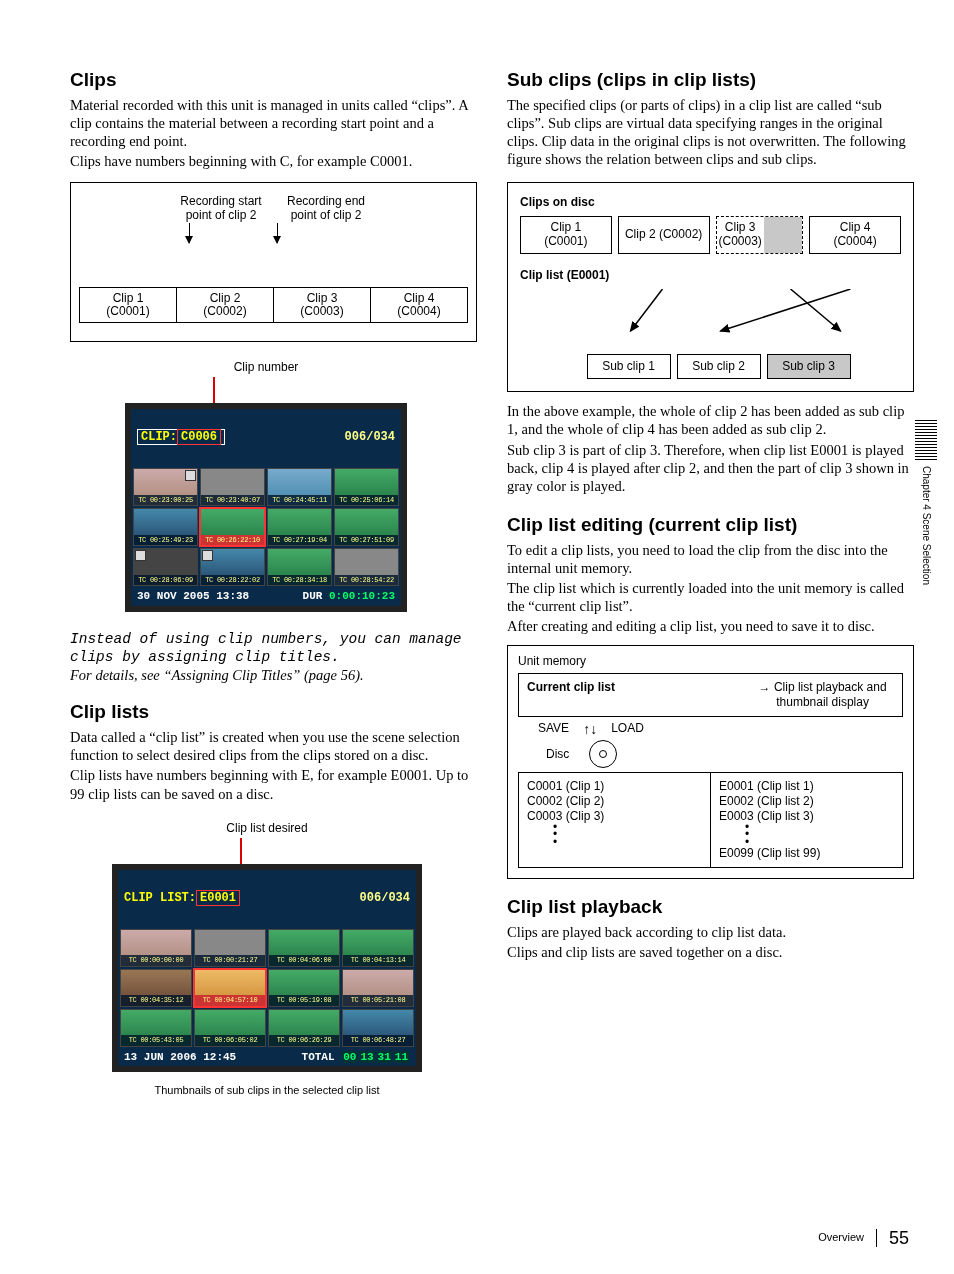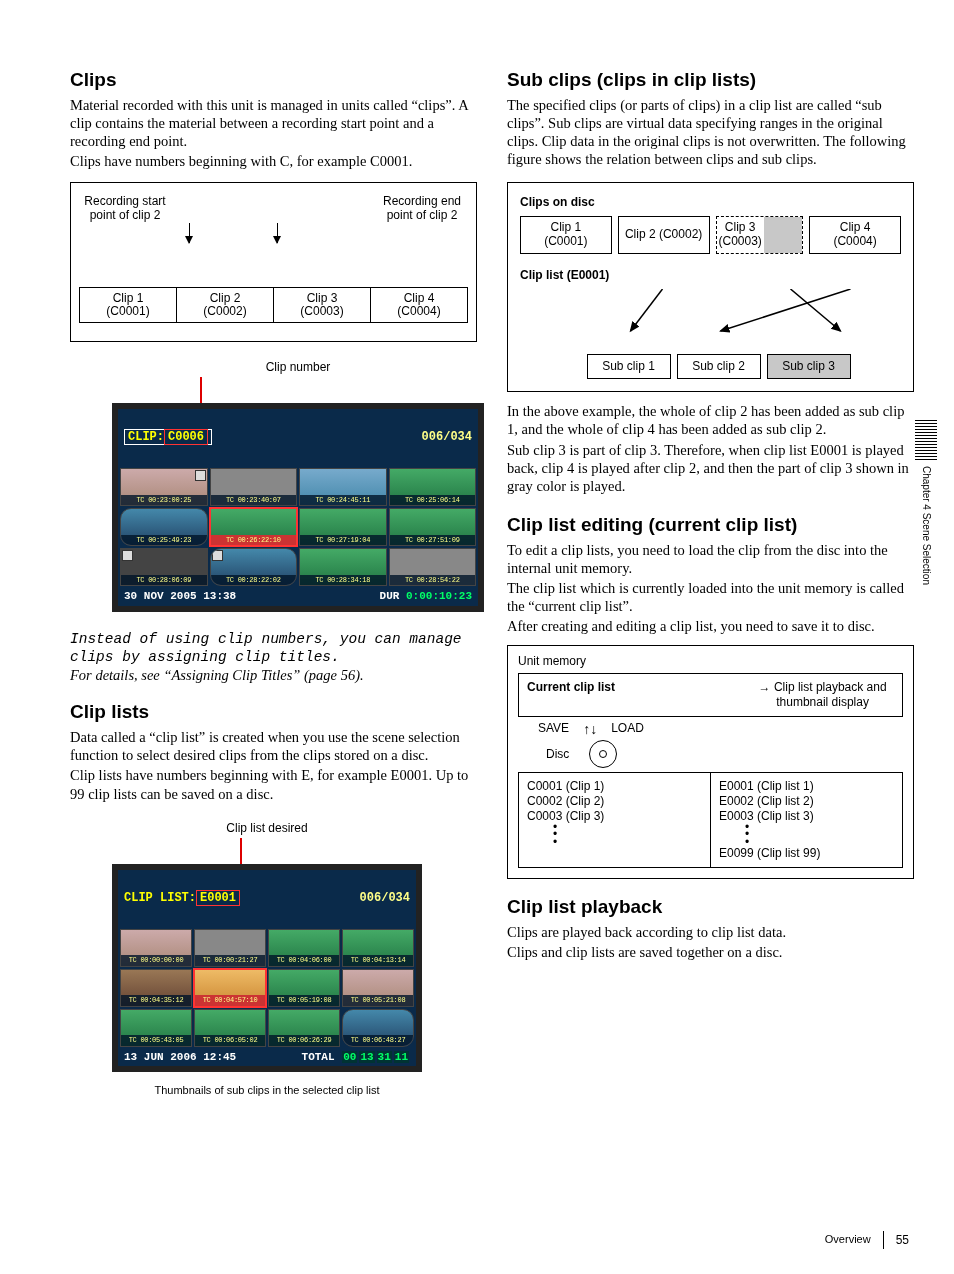--- a/index.html
+++ b/index.html
@@ -41,21 +41,21 @@
     border: 1px solid #000;
     margin-top: 12px;
     padding: 12px 8px 16px 8px;
     font-family: Arial, Helvetica, sans-serif;
     font-size: 12px;
     text-align: center;
     box-sizing: border-box;
     height: 160px;
     position: relative;
   }
-  .d1-labels { display:flex; justify-content:space-between; gap:13px; }
+  .d1-labels { display:flex; justify-content:center; gap:13px; }
   .d1-lbl { width: 92px; line-height:1.15; }
   .d1-arrows { position:relative; height:28px;}
   .ar { position:absolute; top:0; width:1.4px; background:#000; height:20px;}
   .ar::after{ content:""; position:absolute; bottom:-1px; left:-4px; border-left:4.5px solid transparent; border-right:4.5px solid transparent; border-top:8px solid #000;}
   .d1-row{
     display:flex; position:absolute; left:8px; right:8px; bottom:18px; height:34px;
     border-top:1px solid #000; border-bottom:1px solid #000;
   }
   .d1-cell{ flex:1; border-left:1px solid #000; display:flex; flex-direction:column; justify-content:center; line-height:1.1;}
   .d1-cell:last-child{ border-right:1px solid #000;}
@@ -93,21 +93,21 @@
     color:#fff; font-family:"Courier New",monospace; font-size:11px; font-weight:bold;
   }
   .green{ color:#0f6;}
   .tot-digits span{ background:#033; color:#0f6; padding:0 1px; margin:0 1px;}
 
   
   .t-skin{background:linear-gradient(#caa,#a87);}
   .t-tree{background:linear-gradient(#4a6,#274);}
   .t-sky{background:linear-gradient(#7ac,#48a);}
   .t-dark{background:#444;}
-  .t-water{background:linear-gradient(#48a,#246);border-radius:11px;}
+  .t-water{background:linear-gradient(#48a,#246);}
   .t-grey{background:#888;}
   .t-orange{background:linear-gradient(#eb6,#c83);}
   .t-brown{background:linear-gradient(#975,#643);}
 
   
   .diag2 {
     border:1px solid #000; padding:12px; margin-top:14px;
     font-family: Arial, Helvetica, sans-serif; font-size:12px;
     position:relative; height:210px; box-sizing:border-box;
   }
@@ -160,21 +160,21 @@
     writing-mode: vertical-rl; font-family: Arial, Helvetica, sans-serif; font-size:10px;
   }
 
   
   .footer{
     position:absolute; bottom:25px; right:45px; display:flex; align-items:center; gap:12px;
     font-family: Arial, Helvetica, sans-serif;
   }
   .footer .sect{ font-size:11px;}
   .footer .vline{ width:1px; height:18px; background:#000;}
-  .footer .pg{ font-size:12px;}
+  .footer .pg{ font-size:18px;}
 </style>
 </head>
 <body>
 
 <div class="page">
   <div class="columns">
 
     <div class="col">
       <h2>Clips</h2>
       <p class="para">Material recorded with this unit is managed in units called “clips”. A clip contains the material between a recording start point and a recording end point.</p>
@@ -202,21 +202,21 @@
               <span>Clip 3</span>
               <span>(C0003)</span>
             </div>
           <div class="d1-cell">
               <span>Clip 4</span>
               <span>(C0004)</span>
             </div>
         </div>
       </div>
 
-      <div class="screen" style="width:372px; margin-left:42px;">
+      <div class="screen" style="width:282px; margin-left:55px;">
         <div class="callout">Clip number</div>
         <div class="callout-line" style="margin-left:88px;"></div>
         <div class="scr-frame">
           <div class="scr-top">
             <span><span class="boxed"><span>CLIP:</span><span class="redbox">C0006</span></span></span>
             <span style="color:#ff8;">006/034</span>
           </div>
           <div class="grid">
             <div class="thumb t-skin">
                 <div class="mark r"></div>

